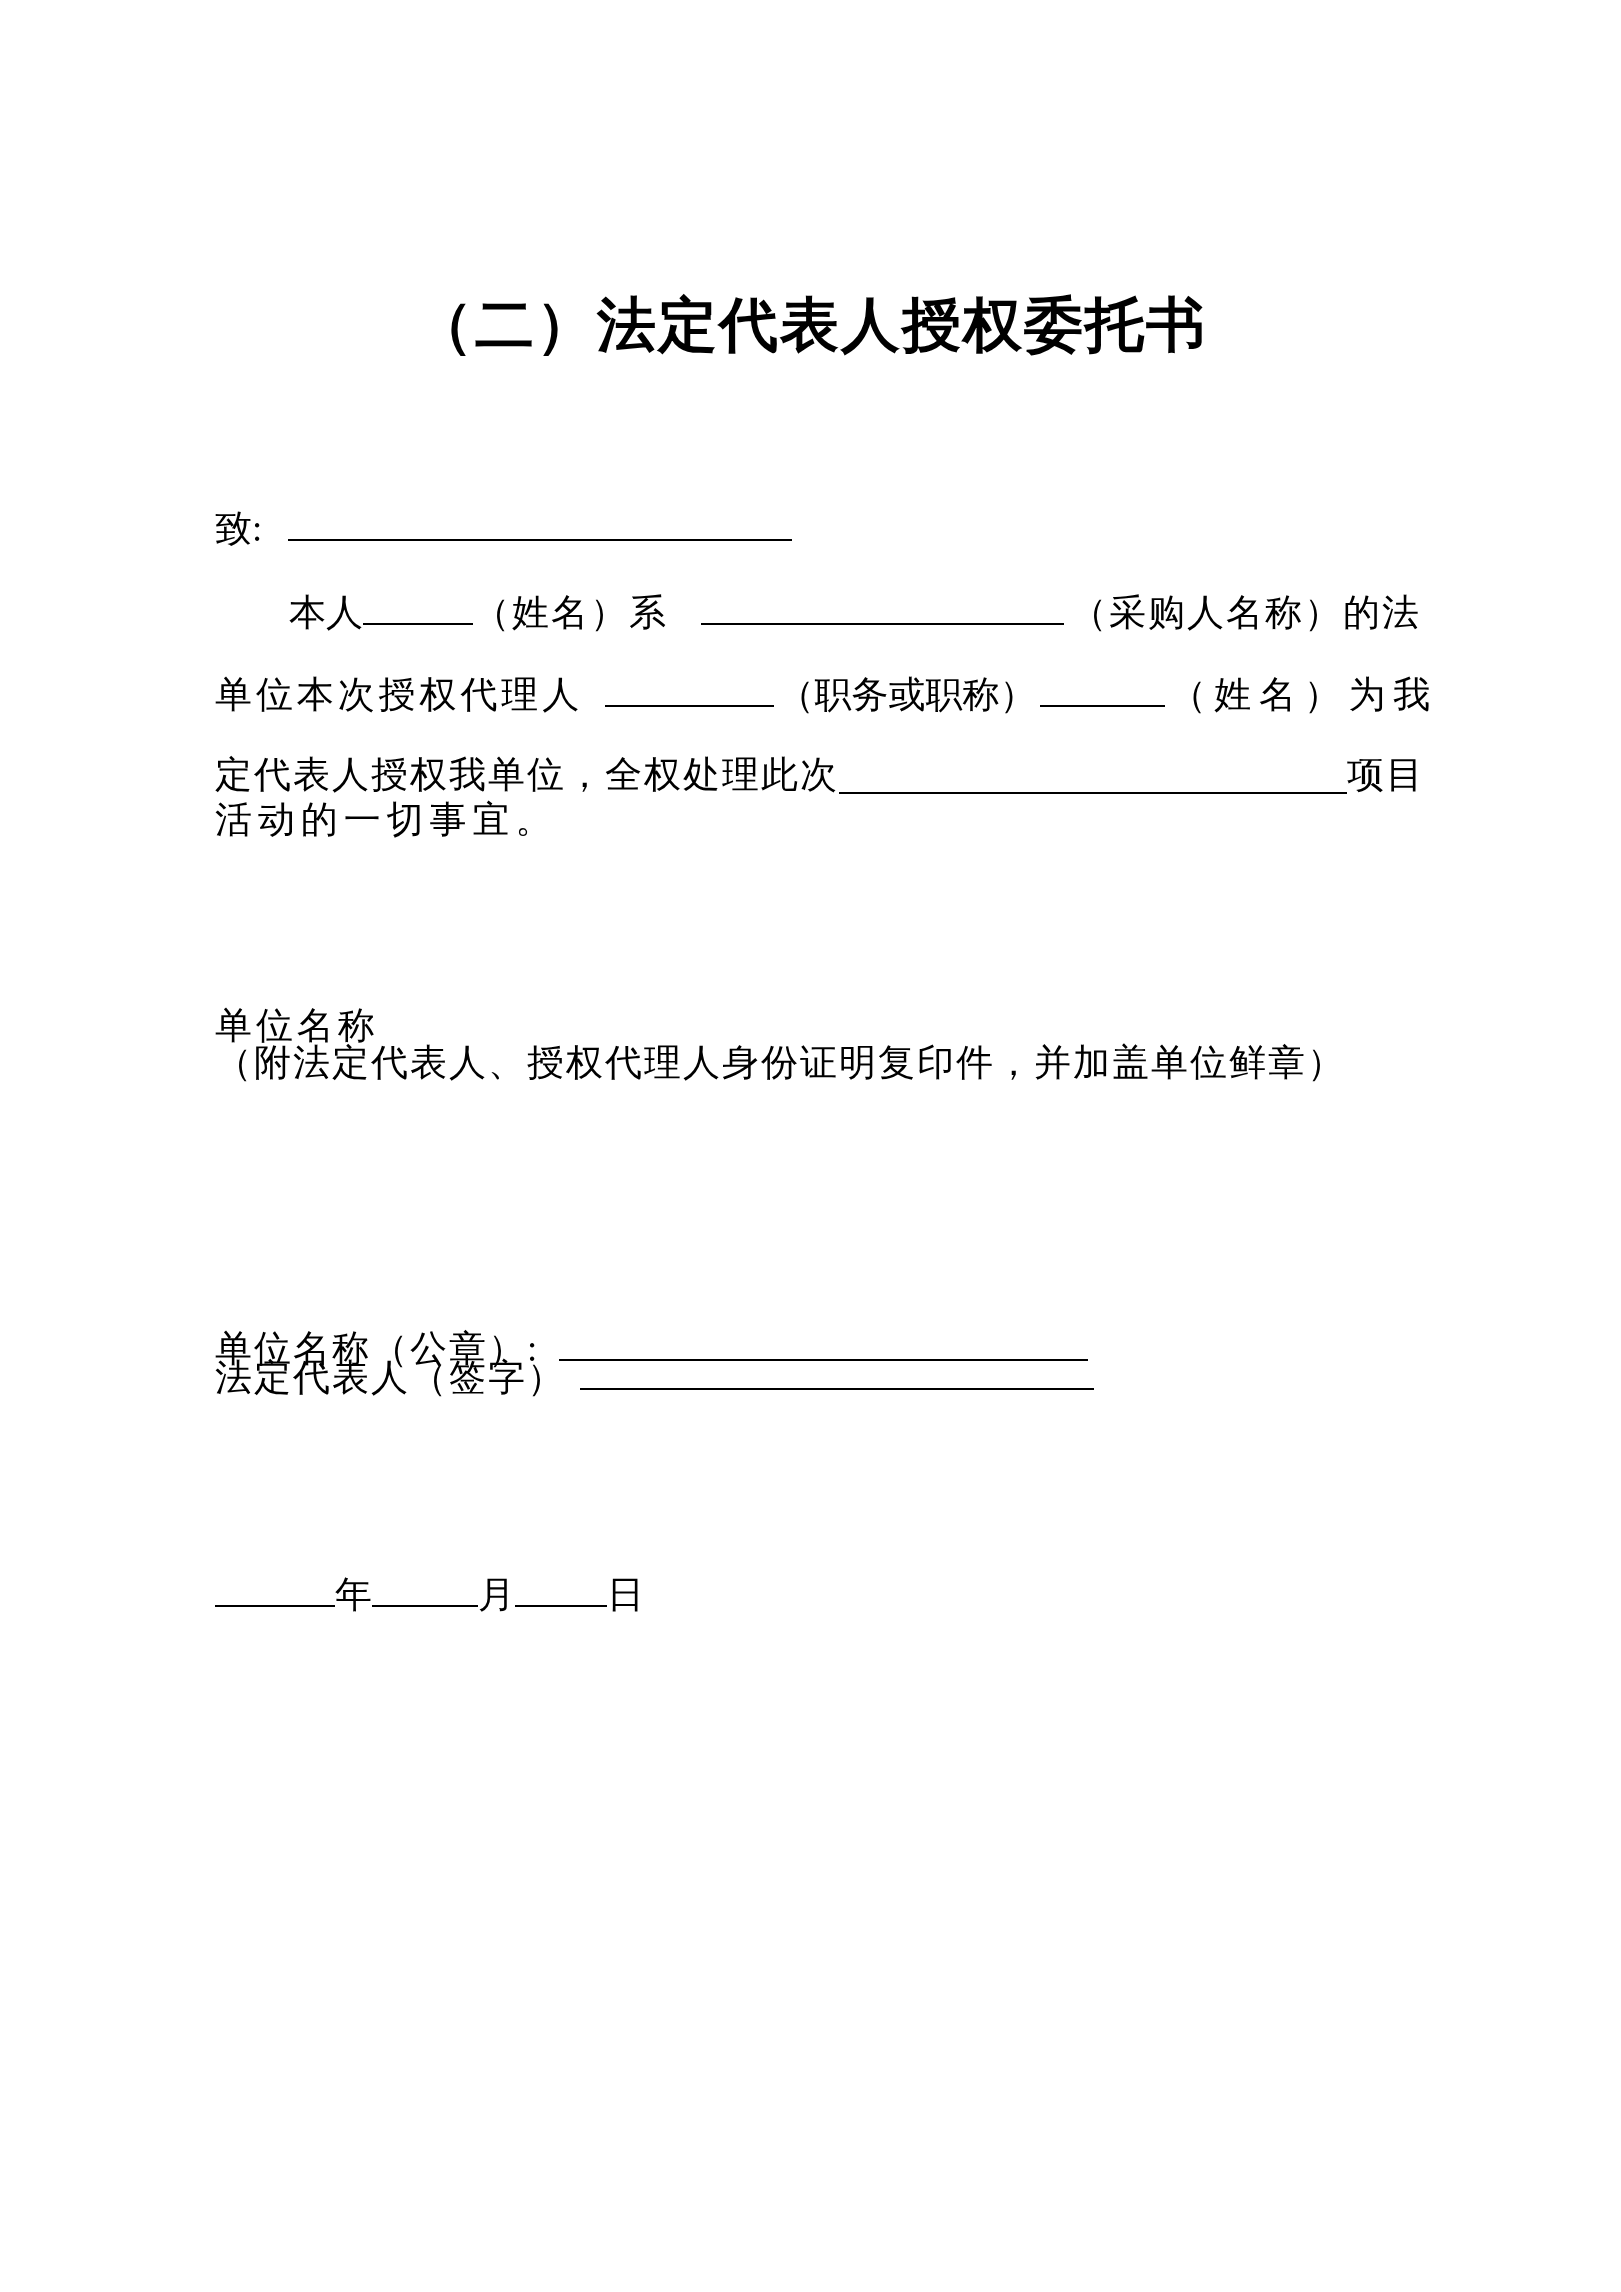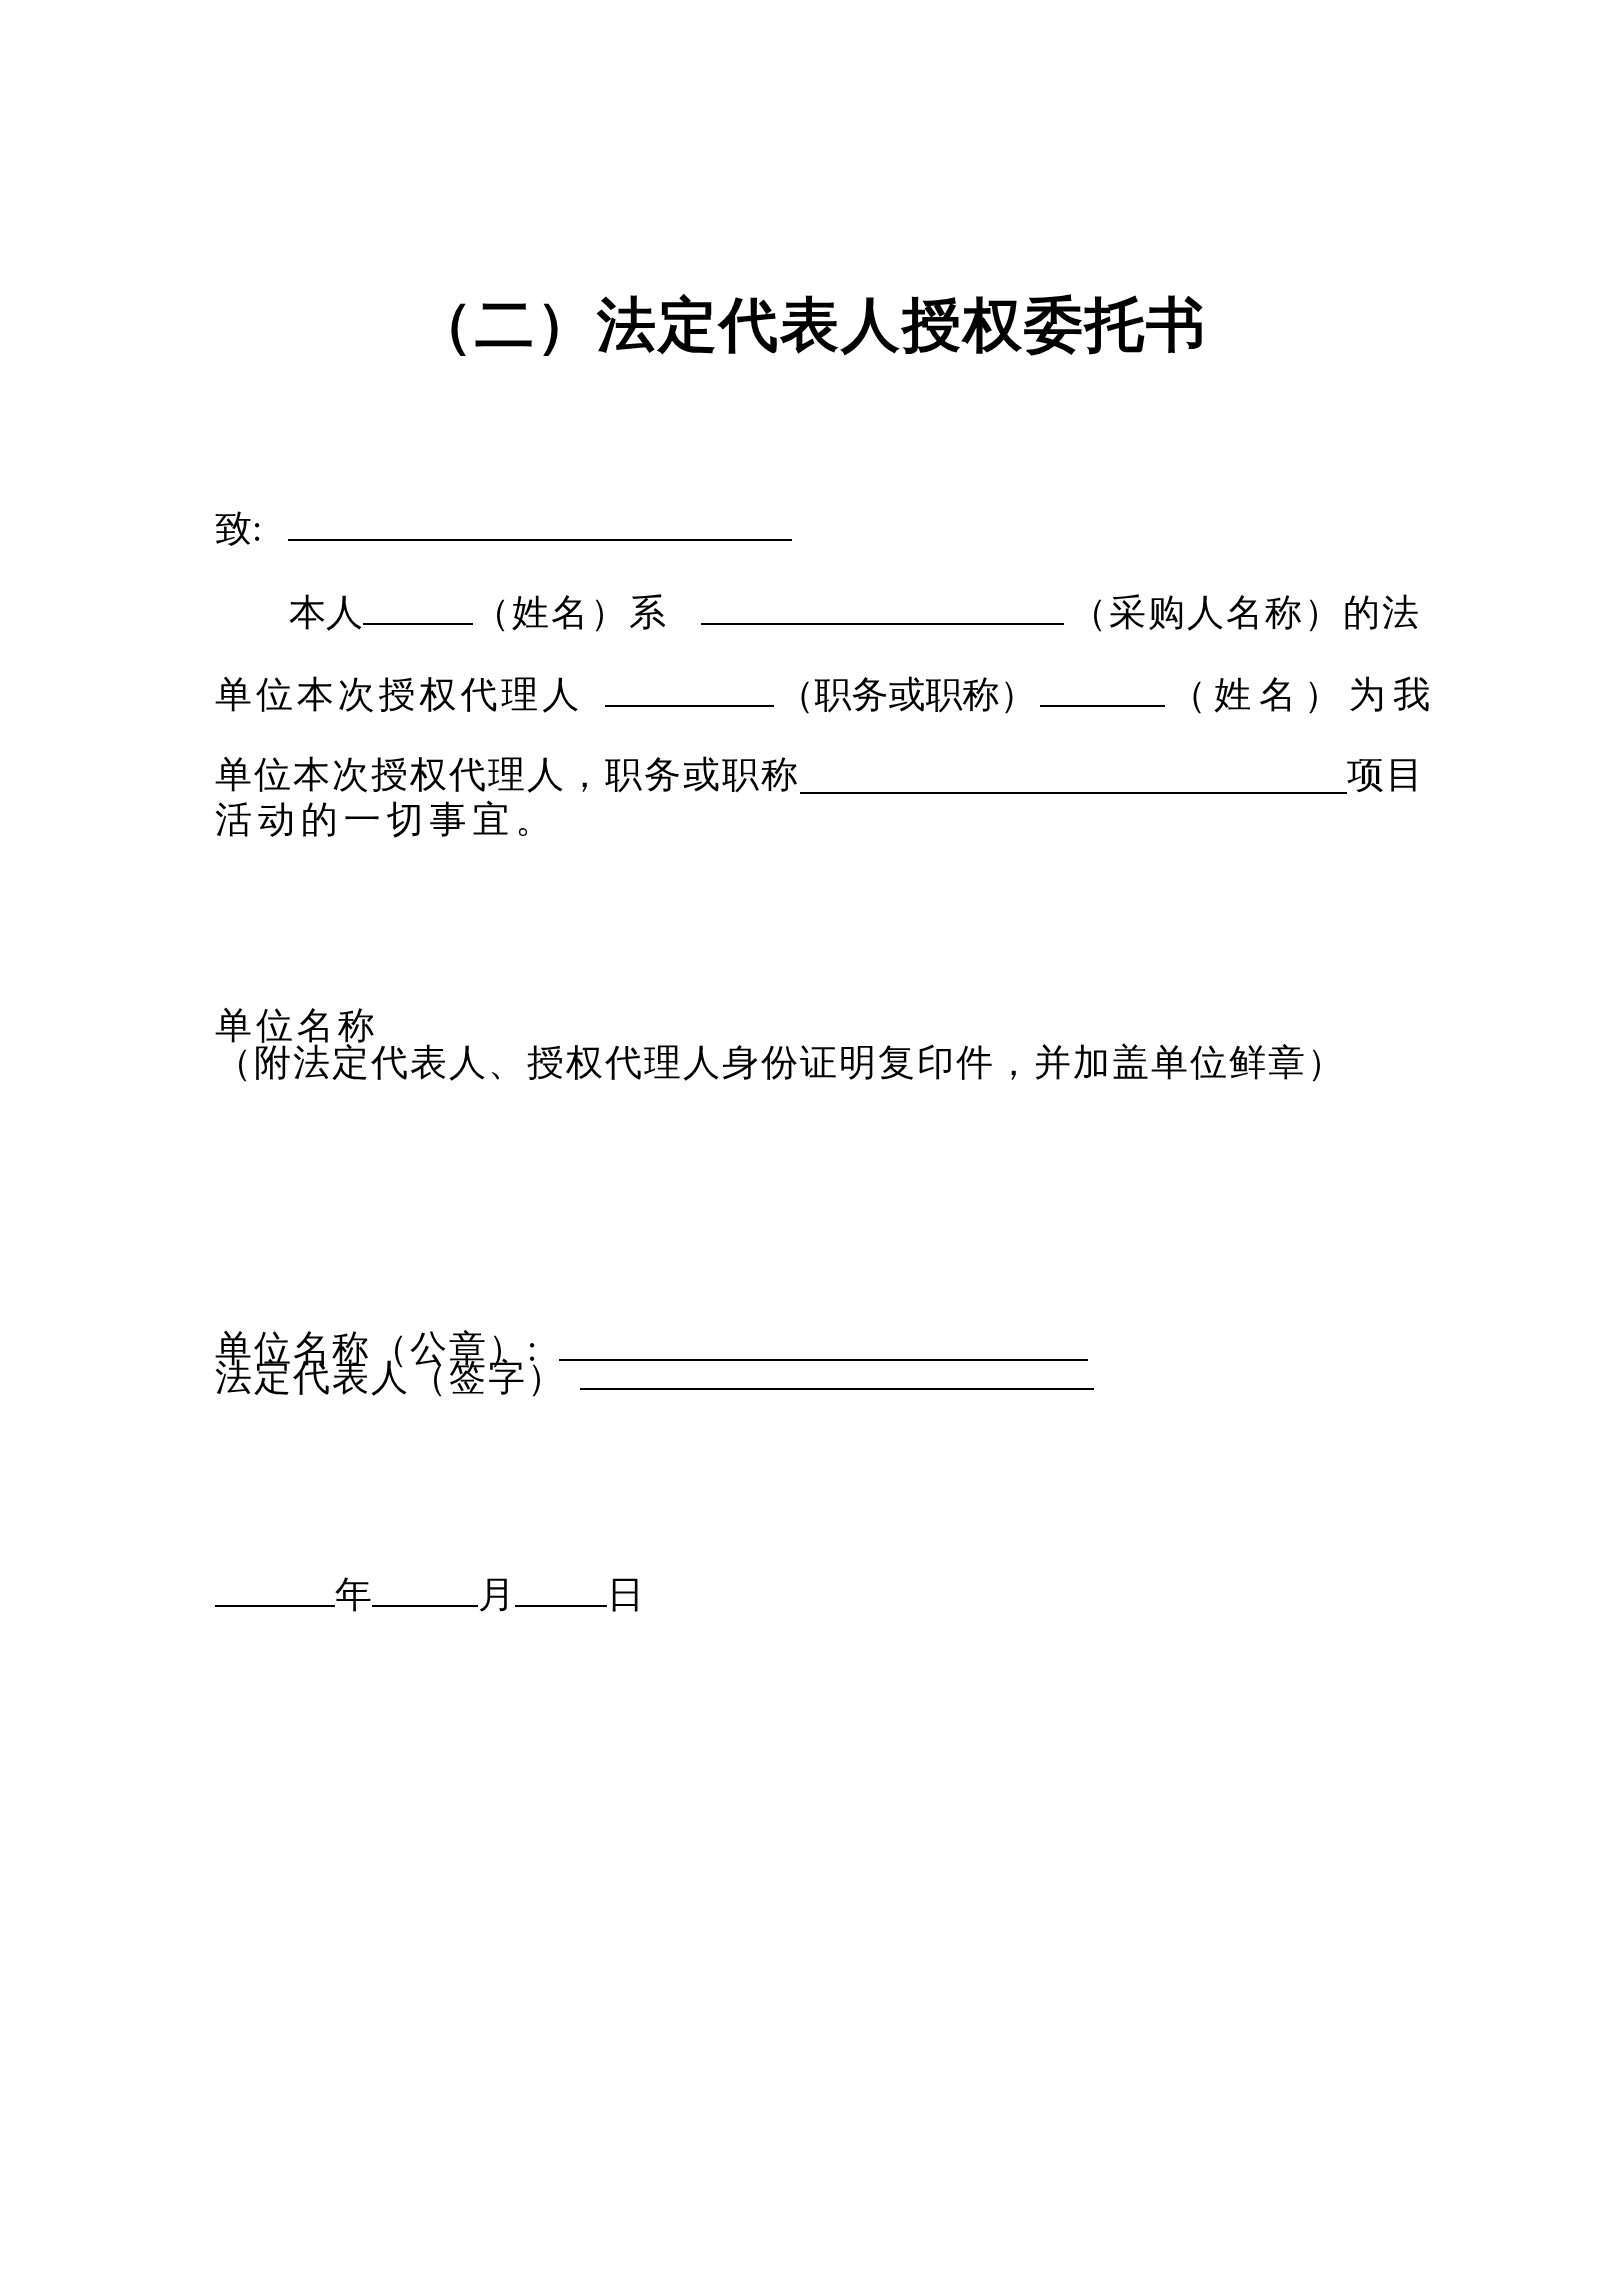--- a/index.html
+++ b/index.html
@@ -92,21 +92,21 @@
 
     <div class="line" style="top:586px;">
       <span class="indent"></span><span>本人</span><span class="blank" style="width:110px;"></span><span class="ls2">（姓名）系</span><span class="blank" style="width:363px; margin-left:33px; margin-right:5.9px;"></span><span class="ls2">（采购人名称）的法</span>
     </div>
 
     <div class="line" style="top:668px;">
       <span class="ls4">单位本次授权代理人</span><span class="blank" style="width:169px; margin-left:21.6px; margin-right:3.9px;"></span><span>（职务或职称）</span><span class="blank" style="width:125px; margin-left:3.9px; margin-right:3.9px;"></span><span class="ls8">（姓名）为我</span>
     </div>
 
     <div class="line flexline" style="top:751px;">
-      <span class="ls2">单位本次授权代理人，职务或职称</span>
+      <span class="ls2">定代表人授权我单位，全权处理此次</span>
         <span class="blank" style="flex:1;"></span>
         <span class="ls2">项目</span>
     </div>
 
     <div class="line" style="top:796px;">
       <span class="ls6">活动的一切事宜。</span>
     </div>
 
     <div class="line" style="top:1002px;">
       <span class="ls4">单位名称</span>

